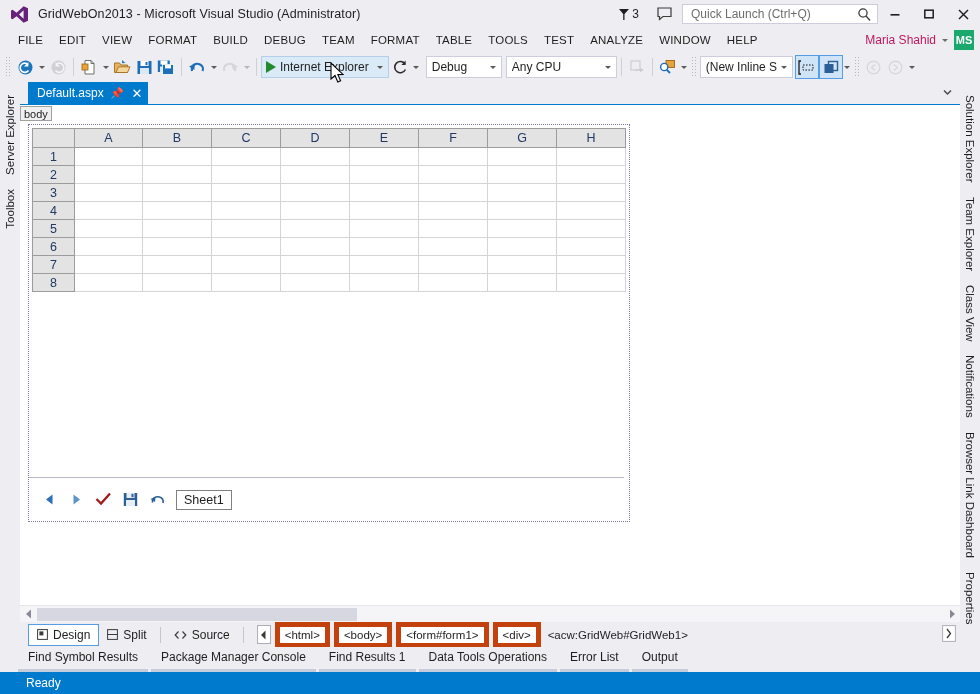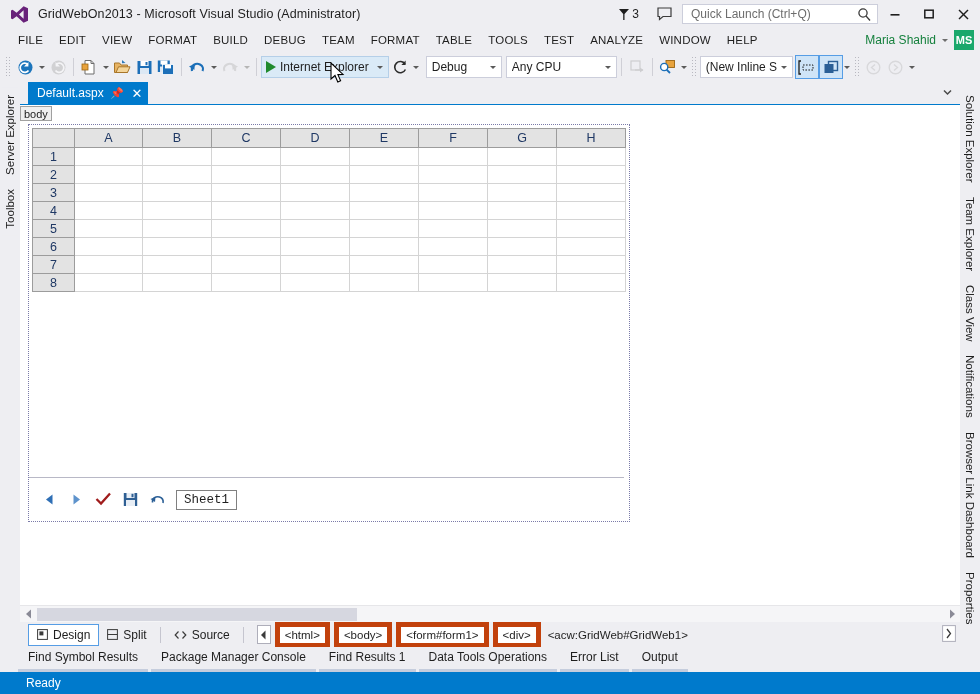--- a/index.html
+++ b/index.html
@@ -23,21 +23,21 @@
   .quicklaunch { position:relative; width:196px; height:20px; background:#fff; border:1px solid #cccedb; display:flex; align-items:center; }
   .quicklaunch input { border:0; outline:0; background:transparent; width:168px; margin-left:6px; font-family:"Liberation Sans", sans-serif; font-size:12px; color:#1e1e1e; }
   .quicklaunch input::placeholder { color:#6d6d6d; }
   .ql-search { position:absolute; right:5px; top:2px; }
   .wbtn { width:34px; height:28px; display:flex; align-items:center; justify-content:center; }
 
   
   .menubar { height:24px; display:flex; align-items:center; flex:0 0 24px; padding-left:10px; background:#eeeef2; }
   .menuitem { padding:3px 8px; font-size:11.5px; color:#1e1e1e; letter-spacing:.2px; cursor:default; }
   .user-area { margin-left:auto; display:flex; align-items:center; padding-right:6px; gap:6px; }
-  .user-name { font-size:12px; color:#15803d; }
+  .user-name { font-size:12px; color:#be185d; }
   .caret-gray { width:0;height:0;border-left:3px solid transparent;border-right:3px solid transparent;border-top:3px solid #6d6d6d; }
   .avatar { width:20px; height:20px; background:#1aa86c; color:#fff; font-size:11px; display:flex; align-items:center; justify-content:center; font-weight:bold; }
 
   
   .toolbar { height:30px; flex:0 0 30px; display:flex; align-items:center; background:#eeeef2; padding-left:4px; }
   .grip { width:8px; height:20px; margin-right:2px;
     background-image:radial-gradient(#b8b8c0 1px, transparent 1px);
     background-size:3px 3px; background-position:1px 2px; }
   .tb { height:22px; min-width:22px; display:flex; align-items:center; justify-content:center; padding:0 2px; }
   .tb.dis { opacity:.38; }
@@ -73,21 +73,21 @@
   .tagbox { border:1px solid #a0a0a0; background:#f0f0f0; font-size:11px; padding:0 3px; line-height:14px; height:15px; color:#1e1e1e; }
   .designsurf { flex:1 1 auto; position:relative; overflow:hidden; background:#fff; }
 
   .gridweb { position:absolute; left:8px; top:2px; width:602px; height:398px; border:1px dotted #7a7aa8; background:#fff; padding:3px 0 0 3px; }
   table.sheet { border-collapse:collapse; table-layout:fixed; }
   table.sheet td, table.sheet th { border:1px solid #d4d4d4; height:18px; font-size:12px; font-weight:normal; padding:0; }
   table.sheet th.corner { width:42px; background:#e3e3e3; border:1px solid #9c9c9c; }
   table.sheet th.colh { background:#e3e3e3; border:1px solid #9c9c9c; color:#1f3864; text-align:center; font-size:12.5px; height:19px; }
   table.sheet th.rowh { width:42px; background:#e3e3e3; border:1px solid #9c9c9c; color:#1f3864; text-align:center; font-size:12.5px; }
   table.sheet td.cell { background:#fff; }
-  .sheetbar { position:absolute; left:0; right:5px; bottom:0; height:44px; border-top:1px solid #b8b8c6; display:flex; align-items:center; gap:10px; padding-left:12px; background:#fff;font-family:Liberation Mono, monospace; }
+  .sheetbar { position:absolute; left:0; right:5px; bottom:0; height:44px; border-top:1px solid #b8b8c6; display:flex; align-items:center; gap:10px; padding-left:12px; background:#fff; }
   .sb-ico { width:17px; height:17px; display:flex; align-items:center; justify-content:center; }
   .sheettab { border:1px solid #808080; background:#fff; font-size:12.5px; padding:2px 7px; color:#1e1e1e; }
 
   .hscroll { height:17px; flex:0 0 17px; background:#f5f5f7; display:flex; align-items:center; border-top:1px solid #e6e6e9; }
   .hs-arrow { width:17px; height:17px; display:flex; align-items:center; justify-content:center; }
   .hs-track { flex:1 1 auto; height:17px; position:relative; }
   .hs-thumb { position:absolute; left:0; top:2px; height:13px; width:320px; background:#d6d7e0; }
 
   .viewtabs { height:25px; flex:0 0 25px; display:flex; align-items:center; background:#eeeef2; padding-left:8px; gap:0; }
   .vbtn { display:flex; align-items:center; gap:5px; font-size:12px; padding:3px 8px; color:#1e1e1e; }

